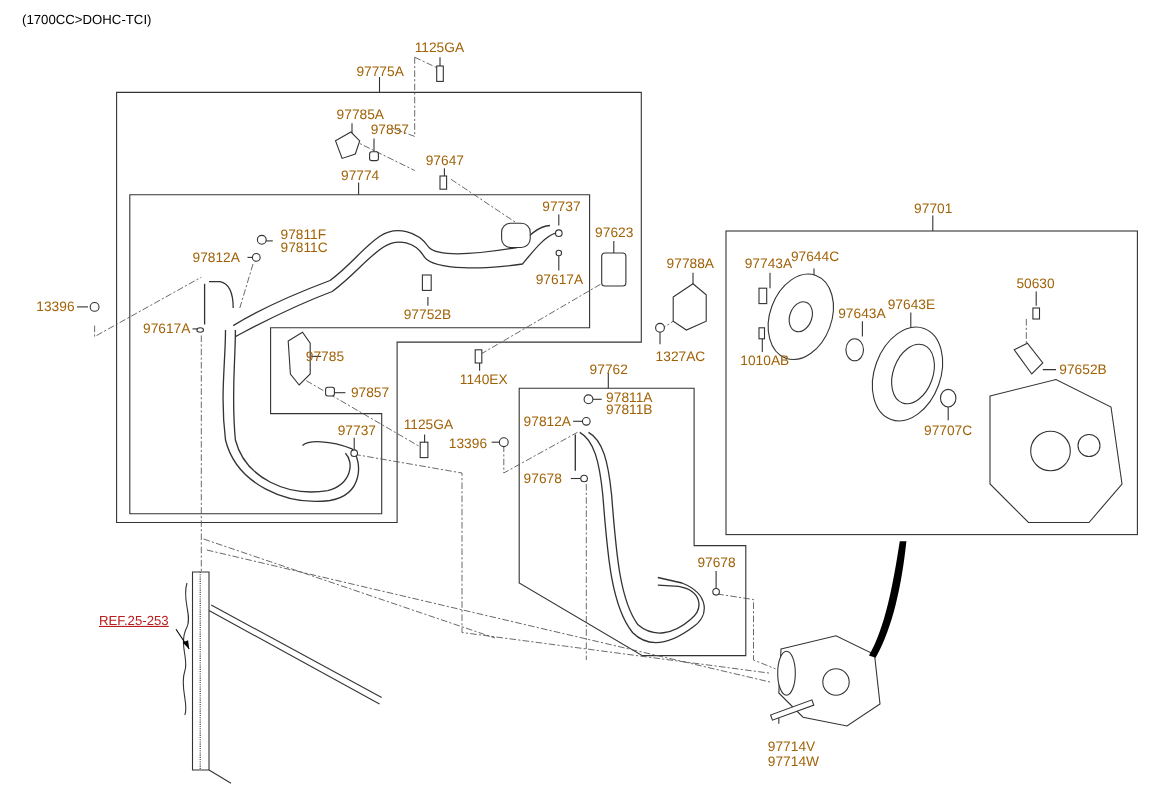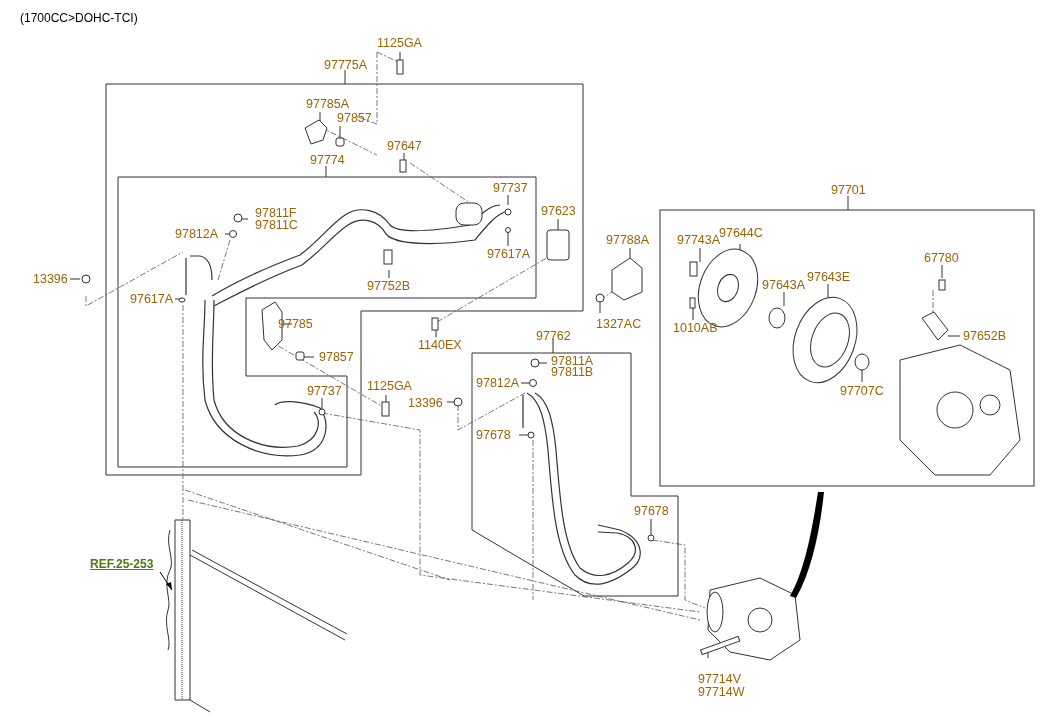--- a/index.html
+++ b/index.html
@@ -1,21 +1,21 @@
 <!DOCTYPE html>
 <html><head>
 <meta charset="utf-8">
 <style>
   html, body { margin:0; padding:0; background:#ffffff; }
   body { width:1056px; height:727px; position:relative; overflow:hidden;
          font-family:"Liberation Sans", sans-serif; }
   #stage { position:absolute; left:0; top:0; width:1056px; height:593px; }
   .title { position:absolute; left:20px; top:11px; font-size:12px; color:#000; }
   .lbl { position:absolute; font-size:12.5px; color:#a16207; white-space:nowrap; line-height:13px; cursor:pointer; }
-  .lbl.ref { color:#4d7c0f; text-decoration:underline; font-weight:bold; font-size:12px; }
+  .lbl.ref { color:#b91c1c; text-decoration:underline; font-weight:normal; font-size:12px; }
 </style>
 </head>
 <body>
 
 <div id="stage">
 
 <svg width="1056" height="727" viewBox="0 0 1056 727" style="position:absolute;left:0;top:0">
   <g fill="none" stroke="#333" stroke-width="1">
 
     <polygon points="106,84 583,84 583,311 361,311 361,475 106,475"></polygon>
@@ -190,21 +190,21 @@
 <div class="lbl" style="left:551px;top:366px">97811B</div>
 <div class="lbl" style="left:476px;top:377px">97812A</div>
 <div class="lbl" style="left:367px;top:380px">1125GA</div>
 <div class="lbl" style="left:408px;top:397px">13396</div>
 <div class="lbl" style="left:307px;top:385px">97737</div>
 <div class="lbl" style="left:476px;top:429px">97678</div>
 <div class="lbl" style="left:634px;top:505px">97678</div>
 <div class="lbl" style="left:831px;top:184px">97701</div>
 <div class="lbl" style="left:677px;top:234px">97743A</div>
 <div class="lbl" style="left:719px;top:227px">97644C</div>
-<div class="lbl" style="left:924px;top:252px">67780</div>
+<div class="lbl" style="left:924px;top:252px">50630</div>
 <div class="lbl" style="left:762px;top:279px">97643A</div>
 <div class="lbl" style="left:807px;top:271px">97643E</div>
 <div class="lbl" style="left:673px;top:322px">1010AB</div>
 <div class="lbl" style="left:963px;top:330px">97652B</div>
 <div class="lbl" style="left:840px;top:385px">97707C</div>
 <div class="lbl" style="left:698px;top:673px">97714V</div>
 <div class="lbl" style="left:698px;top:686px">97714W</div>
 <div class="lbl ref" style="left:90px;top:558px">REF.25-253</div>
 
 </div>

